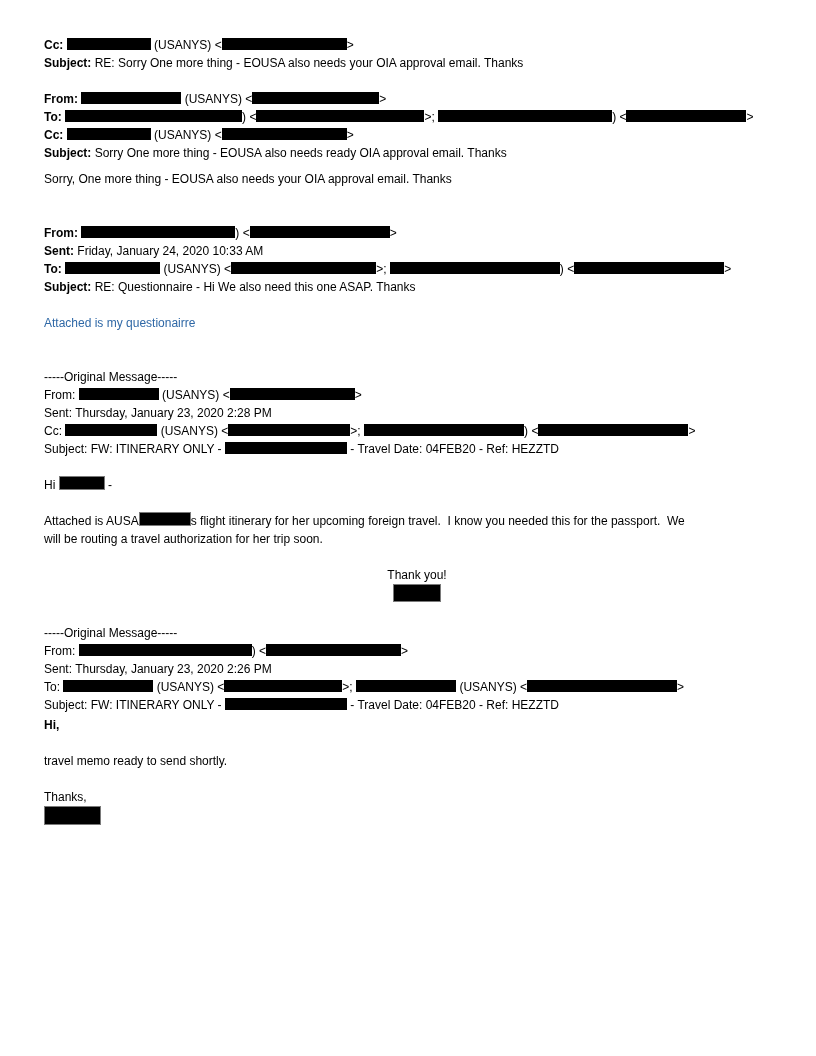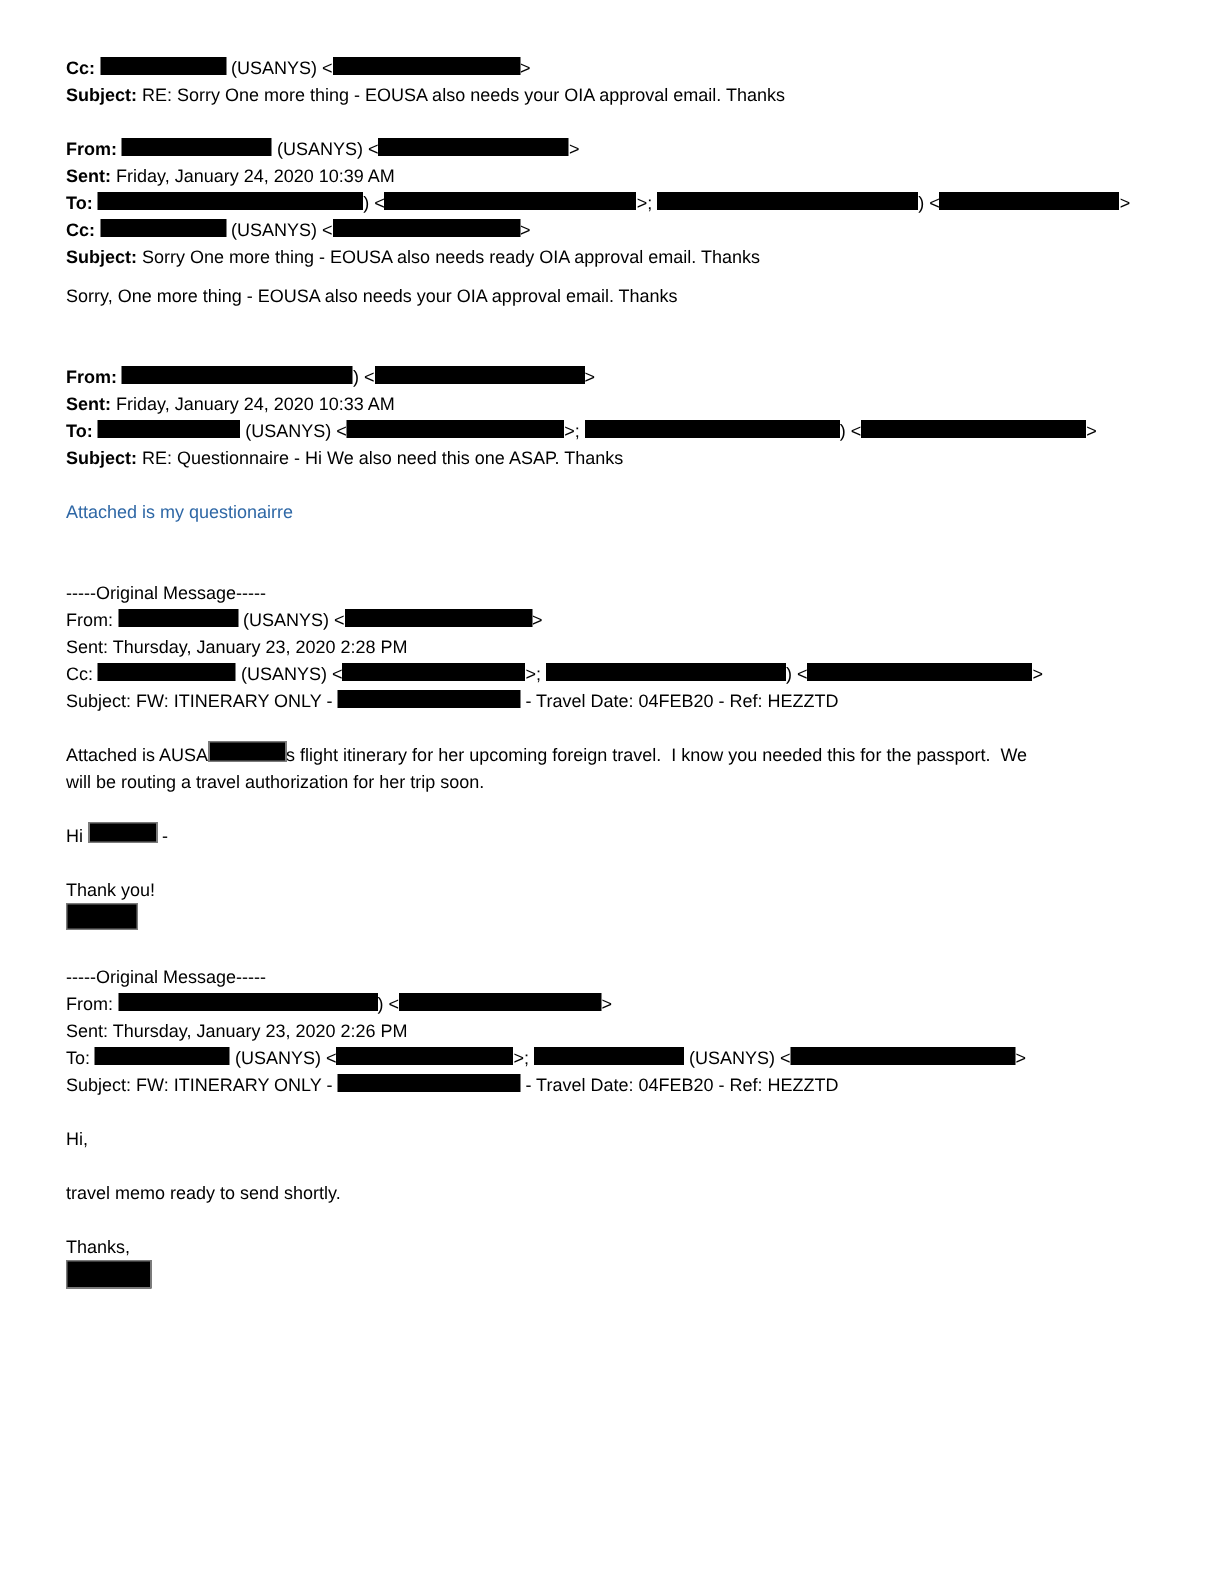--- a/index.html
+++ b/index.html
@@ -44,21 +44,20 @@
 <body>
 
 <div class="page">
   <div id="email-thread">
       <div class="block">
         <div class="line"><span class="b">Cc:</span><span> </span><span class="redact" style="width: 84px;"></span><span> (USANYS) &lt;</span><span class="redact" style="width: 125px;"></span><span>&gt;</span></div>
         <div class="line"><span class="b">Subject:</span><span> RE: Sorry One more thing - EOUSA also needs your OIA approval email. Thanks</span></div>
       </div>
       <div class="block" style="margin-top: 18px;">
         <div class="line"><span class="b">From:</span><span> </span><span class="redact" style="width: 100px;"></span><span> (USANYS) &lt;</span><span class="redact" style="width: 127px;"></span><span>&gt;</span></div>
-        <div class="line"><span class="b">Sent:</span><span> Friday, January 24, 2020 10:39 AM</span></div>
         <div class="line"><span class="b">To:</span><span> </span><span class="redact" style="width: 177px;"></span><span>) &lt;</span><span class="redact" style="width: 168px;"></span><span>&gt;; </span><span class="redact" style="width: 174px;"></span><span>) &lt;</span><span class="redact" style="width: 120px;"></span><span>&gt;</span></div>
         <div class="line"><span class="b">Cc:</span><span> </span><span class="redact" style="width: 84px;"></span><span> (USANYS) &lt;</span><span class="redact" style="width: 125px;"></span><span>&gt;</span></div>
         <div class="line"><span class="b">Subject:</span><span> Sorry One more thing - EOUSA also needs ready OIA approval email. Thanks</span></div>
       </div>
       <div class="block" style="margin-top: 8px;">
         <div class="line"><span>Sorry, One more thing - EOUSA also needs your OIA approval email. Thanks</span></div>
       </div>
       <div class="block" style="margin-top: 36px;">
         <div class="line"><span class="b">From:</span><span> </span><span class="redact" style="width: 154px;"></span><span>) &lt;</span><span class="redact" style="width: 140px;"></span><span>&gt;</span></div>
         <div class="line"><span class="b">Sent:</span><span> Friday, January 24, 2020 10:33 AM</span></div>
@@ -69,38 +68,38 @@
         <div class="line"><span>Attached is my questionairre</span></div>
       </div>
       <div class="block" style="margin-top: 36px;">
         <div class="line"><span>-----Original Message-----</span></div>
         <div class="line"><span>From: </span><span class="redact" style="width: 80px;"></span><span> (USANYS) &lt;</span><span class="redact" style="width: 125px;"></span><span>&gt;</span></div>
         <div class="line"><span>Sent: Thursday, January 23, 2020 2:28 PM</span></div>
         <div class="line"><span>Cc: </span><span class="redact" style="width: 92px;"></span><span> (USANYS) &lt;</span><span class="redact" style="width: 122px;"></span><span>&gt;; </span><span class="redact" style="width: 160px;"></span><span>) &lt;</span><span class="redact" style="width: 150px;"></span><span>&gt;</span></div>
         <div class="line"><span>Subject: FW: ITINERARY ONLY - </span><span class="redact" style="width: 122px;"></span><span> - Travel Date: 04FEB20 - Ref: HEZZTD</span></div>
       </div>
       <div class="block" style="margin-top: 18px;">
+        <div class="line"><span>Hi </span><span class="redact bd" style="width: 44px;"></span><span> -</span></div>
+      </div>
+      <div class="block" style="margin-top: 18px;">
         <div class="line"><span>Attached is AUSA</span><span class="redact bd" style="width: 50px;"></span><span>s flight itinerary for her upcoming foreign travel.  I know you needed this for the passport.  We</span></div>
         <div class="line"><span>will be routing a travel authorization for her trip soon.</span></div>
       </div>
-      <div class="block" style="margin-top: 18px;">
-        <div class="line"><span>Hi </span><span class="redact bd" style="width: 44px;"></span><span> -</span></div>
-      </div>
-      <div class="block" style="margin-top: 18px;">
+      <div class="block" style="margin-top: 18px; text-align: center;">
         <div class="line"><span>Thank you!</span></div>
         <div class="line"><span class="redact bd" style="width: 46px; height: 16px;"></span></div>
       </div>
       <div class="block" style="margin-top: 18px;">
         <div class="line"><span>-----Original Message-----</span></div>
         <div class="line"><span>From: </span><span class="redact" style="width: 173px;"></span><span>) &lt;</span><span class="redact" style="width: 135px;"></span><span>&gt;</span></div>
         <div class="line"><span>Sent: Thursday, January 23, 2020 2:26 PM</span></div>
         <div class="line"><span>To: </span><span class="redact" style="width: 90px;"></span><span> (USANYS) &lt;</span><span class="redact" style="width: 118px;"></span><span>&gt;; </span><span class="redact" style="width: 100px;"></span><span> (USANYS) &lt;</span><span class="redact" style="width: 150px;"></span><span>&gt;</span></div>
         <div class="line"><span>Subject: FW: ITINERARY ONLY - </span><span class="redact" style="width: 122px;"></span><span> - Travel Date: 04FEB20 - Ref: HEZZTD</span></div>
       </div>
-      <div class="block" style="margin-top: 18px;">
+      <div class="block" style="margin-top: 2px; font-weight: bold;">
         <div class="line"><span>Hi,</span></div>
       </div>
       <div class="block" style="margin-top: 18px;">
         <div class="line"><span>travel memo ready to send shortly.</span></div>
       </div>
       <div class="block" style="margin-top: 18px;">
         <div class="line"><span>Thanks,</span></div>
         <div class="line"><span class="redact bd" style="width: 55px; height: 17px;"></span></div>
       </div>
     </div>

